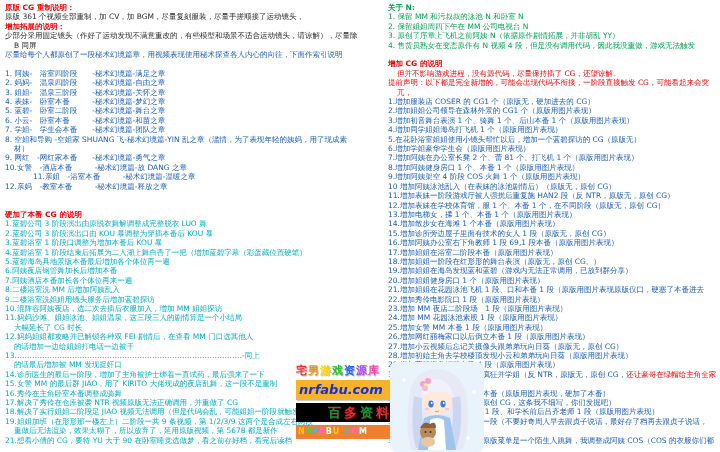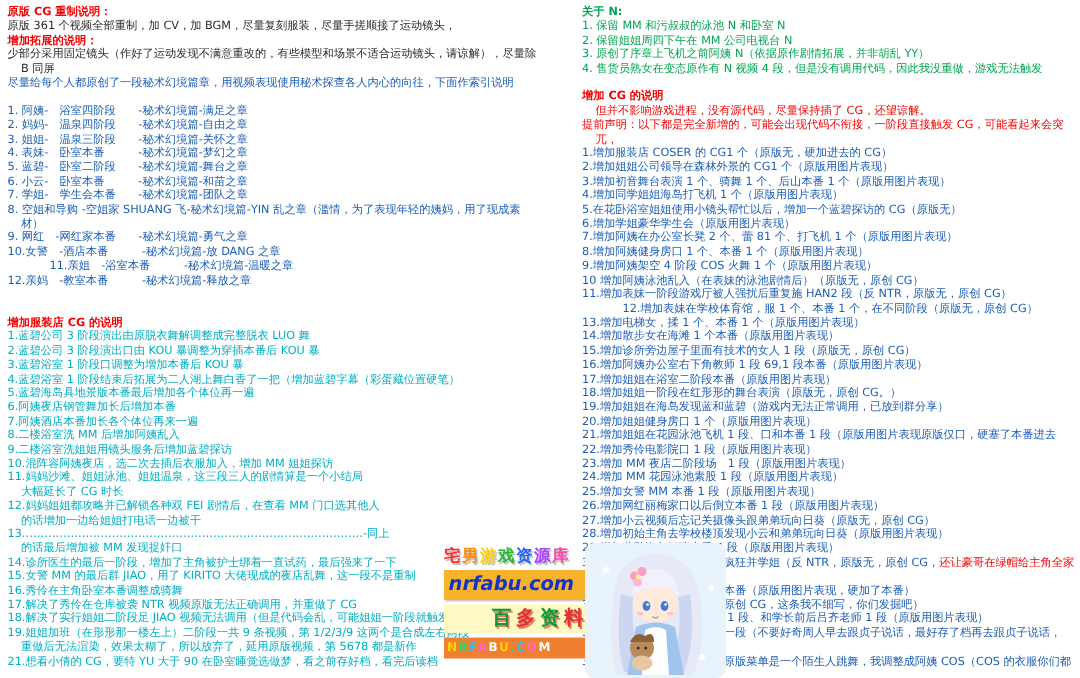--- a/index.html
+++ b/index.html
@@ -45,21 +45,21 @@
       <div class="line"><span style="color: rgb(28, 94, 181);">5. 蓝碧-　卧室二阶段　　-秘术幻境篇-舞台之章</span></div>
       <div class="line"><span style="color: rgb(28, 94, 181);">6. 小云-　卧室本番　　　-秘术幻境篇-和苗之章</span></div>
       <div class="line"><span style="color: rgb(28, 94, 181);">7. 学姐-　学生会本番　　-秘术幻境篇-团队之章</span></div>
       <div class="line"><span style="color: rgb(28, 94, 181);">8. 空姐和导购 -空姐家 SHUANG 飞-秘术幻境篇-YIN 乱之章（滥情，为了表现年轻的姨妈，用了现成素材）</span></div>
       <div class="line"><span style="color: rgb(28, 94, 181);">9. 网红　-网红家本番　　-秘术幻境篇-勇气之章</span></div>
       <div class="line"><span style="color: rgb(28, 94, 181);">10.女警　-酒店本番　　　-秘术幻境篇-放 DANG 之章</span></div>
       <div class="line"><span style="color: rgb(28, 94, 181); margin-left: 28px;">11.亲姐　-浴室本番　　　-秘术幻境篇-温暖之章</span></div>
       <div class="line"><span style="color: rgb(28, 94, 181);">12.亲妈　-教室本番　　　-秘术幻境篇-释放之章</span></div>
       <div class="line gap"></div>
       <div class="line gap"></div>
-      <div class="line"><span style="color: rgb(244, 0, 0); font-weight: bold;">增加服装店 CG 的说明</span></div>
+      <div class="line"><span style="color: rgb(244, 0, 0); font-weight: bold;">硬加了本番 CG 的说明</span></div>
       <div class="line"><span style="color: rgb(0, 174, 196);">1.蓝碧公司 3 阶段演出由原脱衣舞解调整成完整脱衣 LUO 舞</span></div>
       <div class="line"><span style="color: rgb(0, 174, 196);">2.蓝碧公司 3 阶段演出口由 KOU 暴调整为穿插本番后 KOU 暴</span></div>
       <div class="line"><span style="color: rgb(0, 174, 196);">3.蓝碧浴室 1 阶段口调整为增加本番后 KOU 暴</span></div>
       <div class="line"><span style="color: rgb(0, 174, 196);">4.蓝碧浴室 1 阶段结束后拓展为二人湖上舞白香了一把（增加蓝碧字幕（彩蛋藏位置硬笔）</span></div>
       <div class="line"><span style="color: rgb(0, 174, 196);">5.蓝碧海岛具地景版本番最后增加各个体位再一遍</span></div>
       <div class="line"><span style="color: rgb(0, 174, 196);">6.阿姨夜店钢管舞加长后增加本番</span></div>
       <div class="line"><span style="color: rgb(0, 174, 196);">7.阿姨酒店本番加长各个体位再来一遍</span></div>
       <div class="line"><span style="color: rgb(0, 174, 196);">8.二楼浴室洗 MM 后增加阿姨乱入</span></div>
       <div class="line"><span style="color: rgb(0, 174, 196);">9.二楼浴室洗姐姐用镜头服务后增加蓝碧探访</span></div>
       <div class="line"><span style="color: rgb(0, 174, 196);">10.混阵容阿姨夜店，选二次去插后衣服加入，增加 MM 姐姐探访</span></div>
@@ -92,21 +92,21 @@
       <div class="line"><span style="color: rgb(28, 94, 181);">2.增加姐姐公司领导在森林外景的 CG1 个（原版用图片表现）</span></div>
       <div class="line"><span style="color: rgb(28, 94, 181);">3.增加初音舞台表演 1 个、骑舞 1 个、后山本番 1 个（原版用图片表现）</span></div>
       <div class="line"><span style="color: rgb(28, 94, 181);">4.增加同学姐姐海岛打飞机 1 个（原版用图片表现）</span></div>
       <div class="line"><span style="color: rgb(28, 94, 181);">5.在花卧浴室姐姐使用小镜头帮忙以后，增加一个蓝碧探访的 CG（原版无）</span></div>
       <div class="line"><span style="color: rgb(28, 94, 181);">6.增加学姐豪华学生会（原版用图片表现）</span></div>
       <div class="line"><span style="color: rgb(28, 94, 181);">7.增加阿姨在办公室长凳 2 个、蕾 81 个、打飞机 1 个（原版用图片表现）</span></div>
       <div class="line"><span style="color: rgb(28, 94, 181);">8.增加阿姨健身房口 1 个、本番 1 个（原版用图片表现）</span></div>
       <div class="line"><span style="color: rgb(28, 94, 181);">9.增加阿姨架空 4 阶段 COS 火舞 1 个（原版用图片表现）</span></div>
       <div class="line"><span style="color: rgb(28, 94, 181);">10 增加阿姨泳池乱入（在表妹的泳池剧情后）（原版无，原创 CG）</span></div>
       <div class="line"><span style="color: rgb(28, 94, 181);">11.增加表妹一阶段游戏厅被人强扰后重复施 HAN2 段（反 NTR，原版无，原创 CG）</span></div>
-      <div class="line"><span style="color: rgb(28, 94, 181); margin-left: 27px;">12.增加表妹在学校体育馆，服 1 个、本番 1 个，在不同阶段（原版无，原创 CG）</span></div>
+      <div class="line"><span style="color: rgb(28, 94, 181);">12.增加表妹在学校体育馆，服 1 个、本番 1 个，在不同阶段（原版无，原创 CG）</span></div>
       <div class="line"><span style="color: rgb(28, 94, 181);">13.增加电梯女，揉 1 个、本番 1 个（原版用图片表现）</span></div>
       <div class="line"><span style="color: rgb(28, 94, 181);">14.增加散步女在海滩 1 个本番（原版用图片表现）</span></div>
       <div class="line"><span style="color: rgb(28, 94, 181);">15.增加诊所旁边屋子里面有技术的女人 1 段（原版无，原创 CG）</span></div>
       <div class="line"><span style="color: rgb(28, 94, 181);">16.增加阿姨办公室右下角教师 1 段 69,1 段本番（原版用图片表现）</span></div>
       <div class="line"><span style="color: rgb(28, 94, 181);">17.增加姐姐在浴室二阶段本番（原版用图片表现）</span></div>
       <div class="line"><span style="color: rgb(28, 94, 181);">18.增加姐姐一阶段在红形形的舞台表演（原版无，原创 CG。）</span></div>
       <div class="line"><span style="color: rgb(28, 94, 181);">19.增加姐姐在海岛发现蓝和蓝碧（游戏内无法正常调用，已放到群分享）</span></div>
       <div class="line"><span style="color: rgb(28, 94, 181);">20.增加姐姐健身房口 1 个（原版用图片表现）</span></div>
       <div class="line"><span style="color: rgb(28, 94, 181);">21.增加姐姐在花园泳池飞机 1 段、口和本番 1 段（原版用图片表现原版仅口，硬塞了本番进去</span></div>
       <div class="line"><span style="color: rgb(28, 94, 181);">22.增加秀伶电影院口 1 段（原版用图片表现）</span></div>
@@ -122,21 +122,21 @@
       <div class="line"><span style="color: rgb(28, 94, 181);">32.增加隐藏结局（原版无，原创 CG，这条我不细写，你们发掘吧）</span></div>
       <div class="line"><span style="color: rgb(28, 94, 181);">33.增加学校老师无禁忌本番 1 段、和学长前后吕齐老师 1 段（原版用图片表现）</span></div>
       <div class="line"><span style="color: rgb(28, 94, 181);">34.增加贞子井边两段、树屋一段（不要好奇周人早去跟贞子说话，最好存了档再去跟贞子说话，</span></div>
       <div class="line ind"><span style="color: rgb(28, 94, 181);">每天扣属性.）</span></div>
       <div class="line"><span style="color: rgb(28, 94, 181);">35.增加花园左边车库那里，原版菜单是一个陌生人跳舞，我调整成阿姨 COS（COS 的衣服你们都知道不唱</span></div>
     </div>
 
   <div class="wm">
     <div class="wm-title" id="wm-title"><span style="color: rgb(255, 42, 42);">宅</span><span style="color: rgb(255, 140, 0);">男</span><span style="color: rgb(255, 212, 0);">游</span><span style="color: rgb(34, 187, 51);">戏</span><span style="color: rgb(34, 102, 255);">资</span><span style="color: rgb(170, 68, 255);">源</span><span style="color: rgb(255, 68, 170);">库</span></div>
     <div class="wm-domain" id="wm-domain" style="background: rgb(247, 179, 43); color: rgb(20, 51, 204);">nrfabu.com</div>
-    <div class="wm-sub" id="wm-sub" style="background: #fef9c3; padding-left: 32px;"><span style="color: rgb(10, 154, 58);">百</span><span style="color: rgb(224, 48, 48);">多</span><span style="color: rgb(10, 154, 58);">资</span><span style="color: rgb(224, 48, 48);">料</span></div>
+    <div class="wm-sub" id="wm-sub" style="background: #000000; padding-left: 32px;"><span style="color: rgb(10, 154, 58);">百</span><span style="color: rgb(224, 48, 48);">多</span><span style="color: rgb(10, 154, 58);">资</span><span style="color: rgb(224, 48, 48);">料</span></div>
     <div class="wm-small" id="wm-small" style="background: rgb(240, 128, 48);"><span style="color: rgb(255, 212, 0);">N</span><span style="color: rgb(34, 221, 102);">R</span><span style="color: rgb(51, 187, 255);">F</span><span style="color: rgb(255, 102, 204);">A</span><span style="color: rgb(255, 255, 255);">B</span><span style="color: rgb(255, 212, 0);">U</span><span style="color: rgb(34, 221, 102);">.</span><span style="color: rgb(51, 187, 255);">C</span><span style="color: rgb(255, 102, 204);">O</span><span style="color: rgb(255, 255, 255);">M</span></div>
   </div>
 
   <div class="mascot">
     <svg width="94" height="90" viewBox="0 0 94 90" xmlns="http://www.w3.org/2000/svg">
       <rect x="0" y="0" width="94" height="90" rx="6" fill="#e9f3fb"></rect>
       <circle cx="14" cy="18" r="2" fill="#ffffff"></circle>
       <circle cx="84" cy="30" r="2" fill="#ffffff"></circle>
       <circle cx="78" cy="76" r="2" fill="#ffffff"></circle>
 

